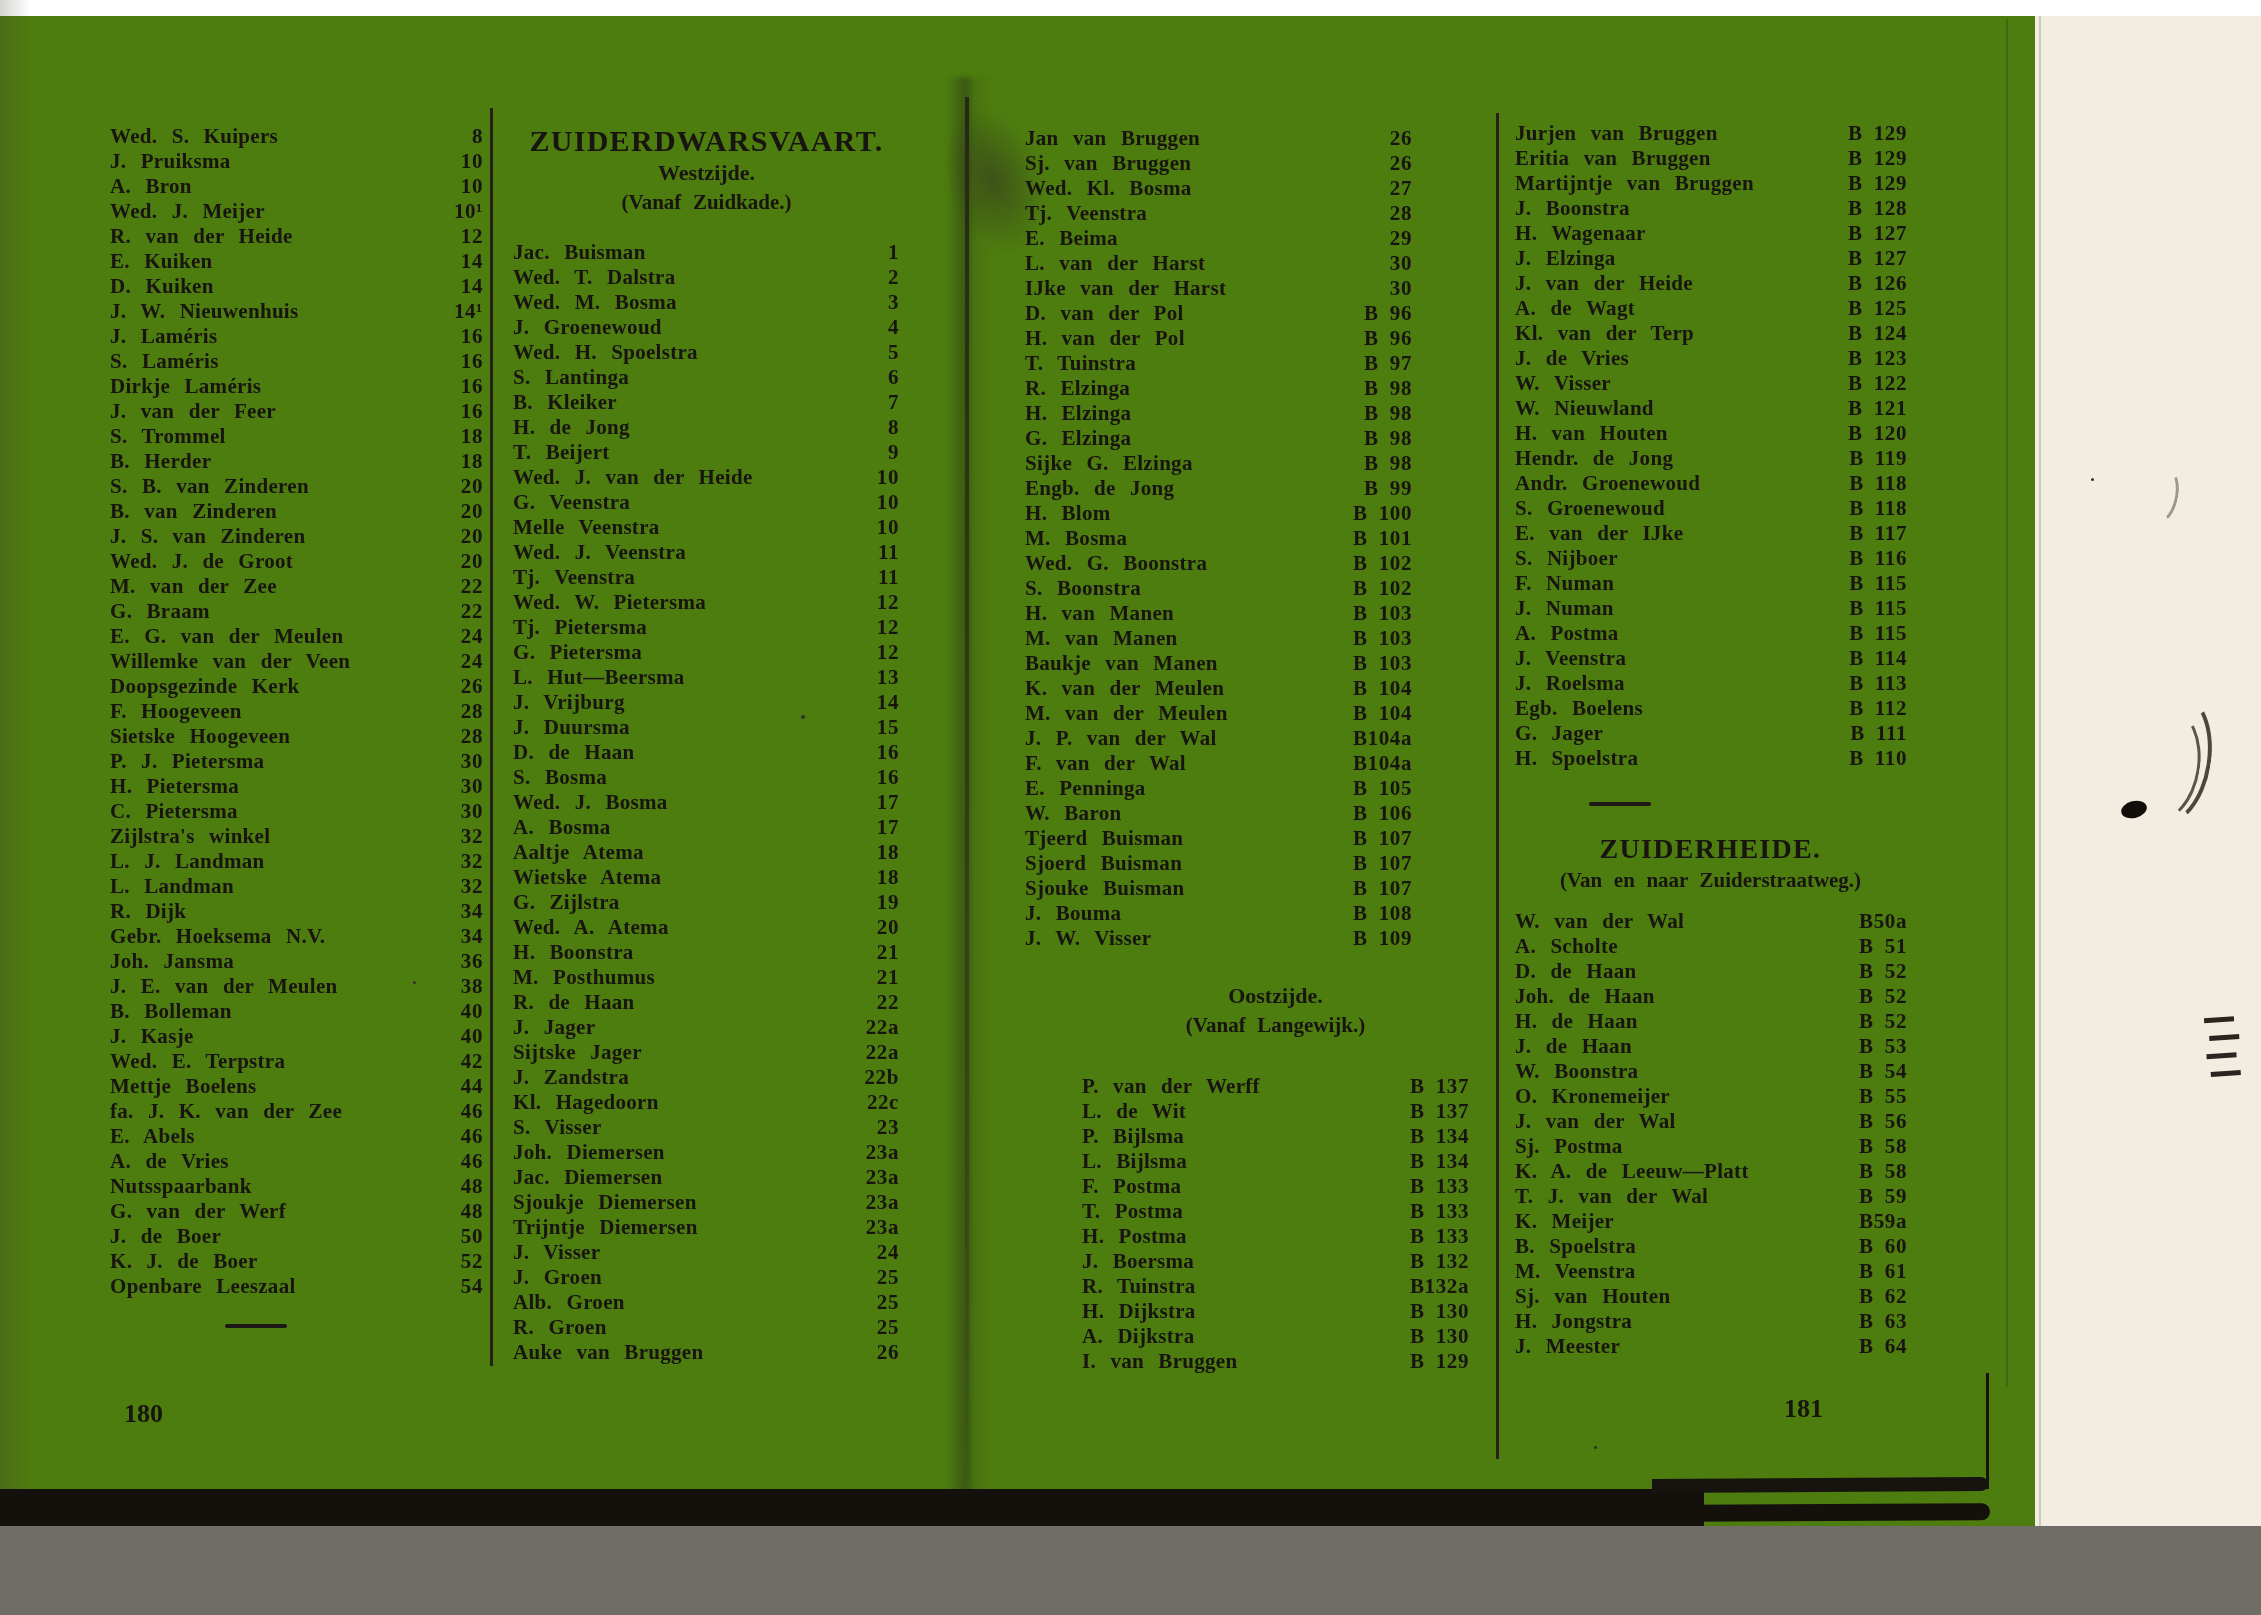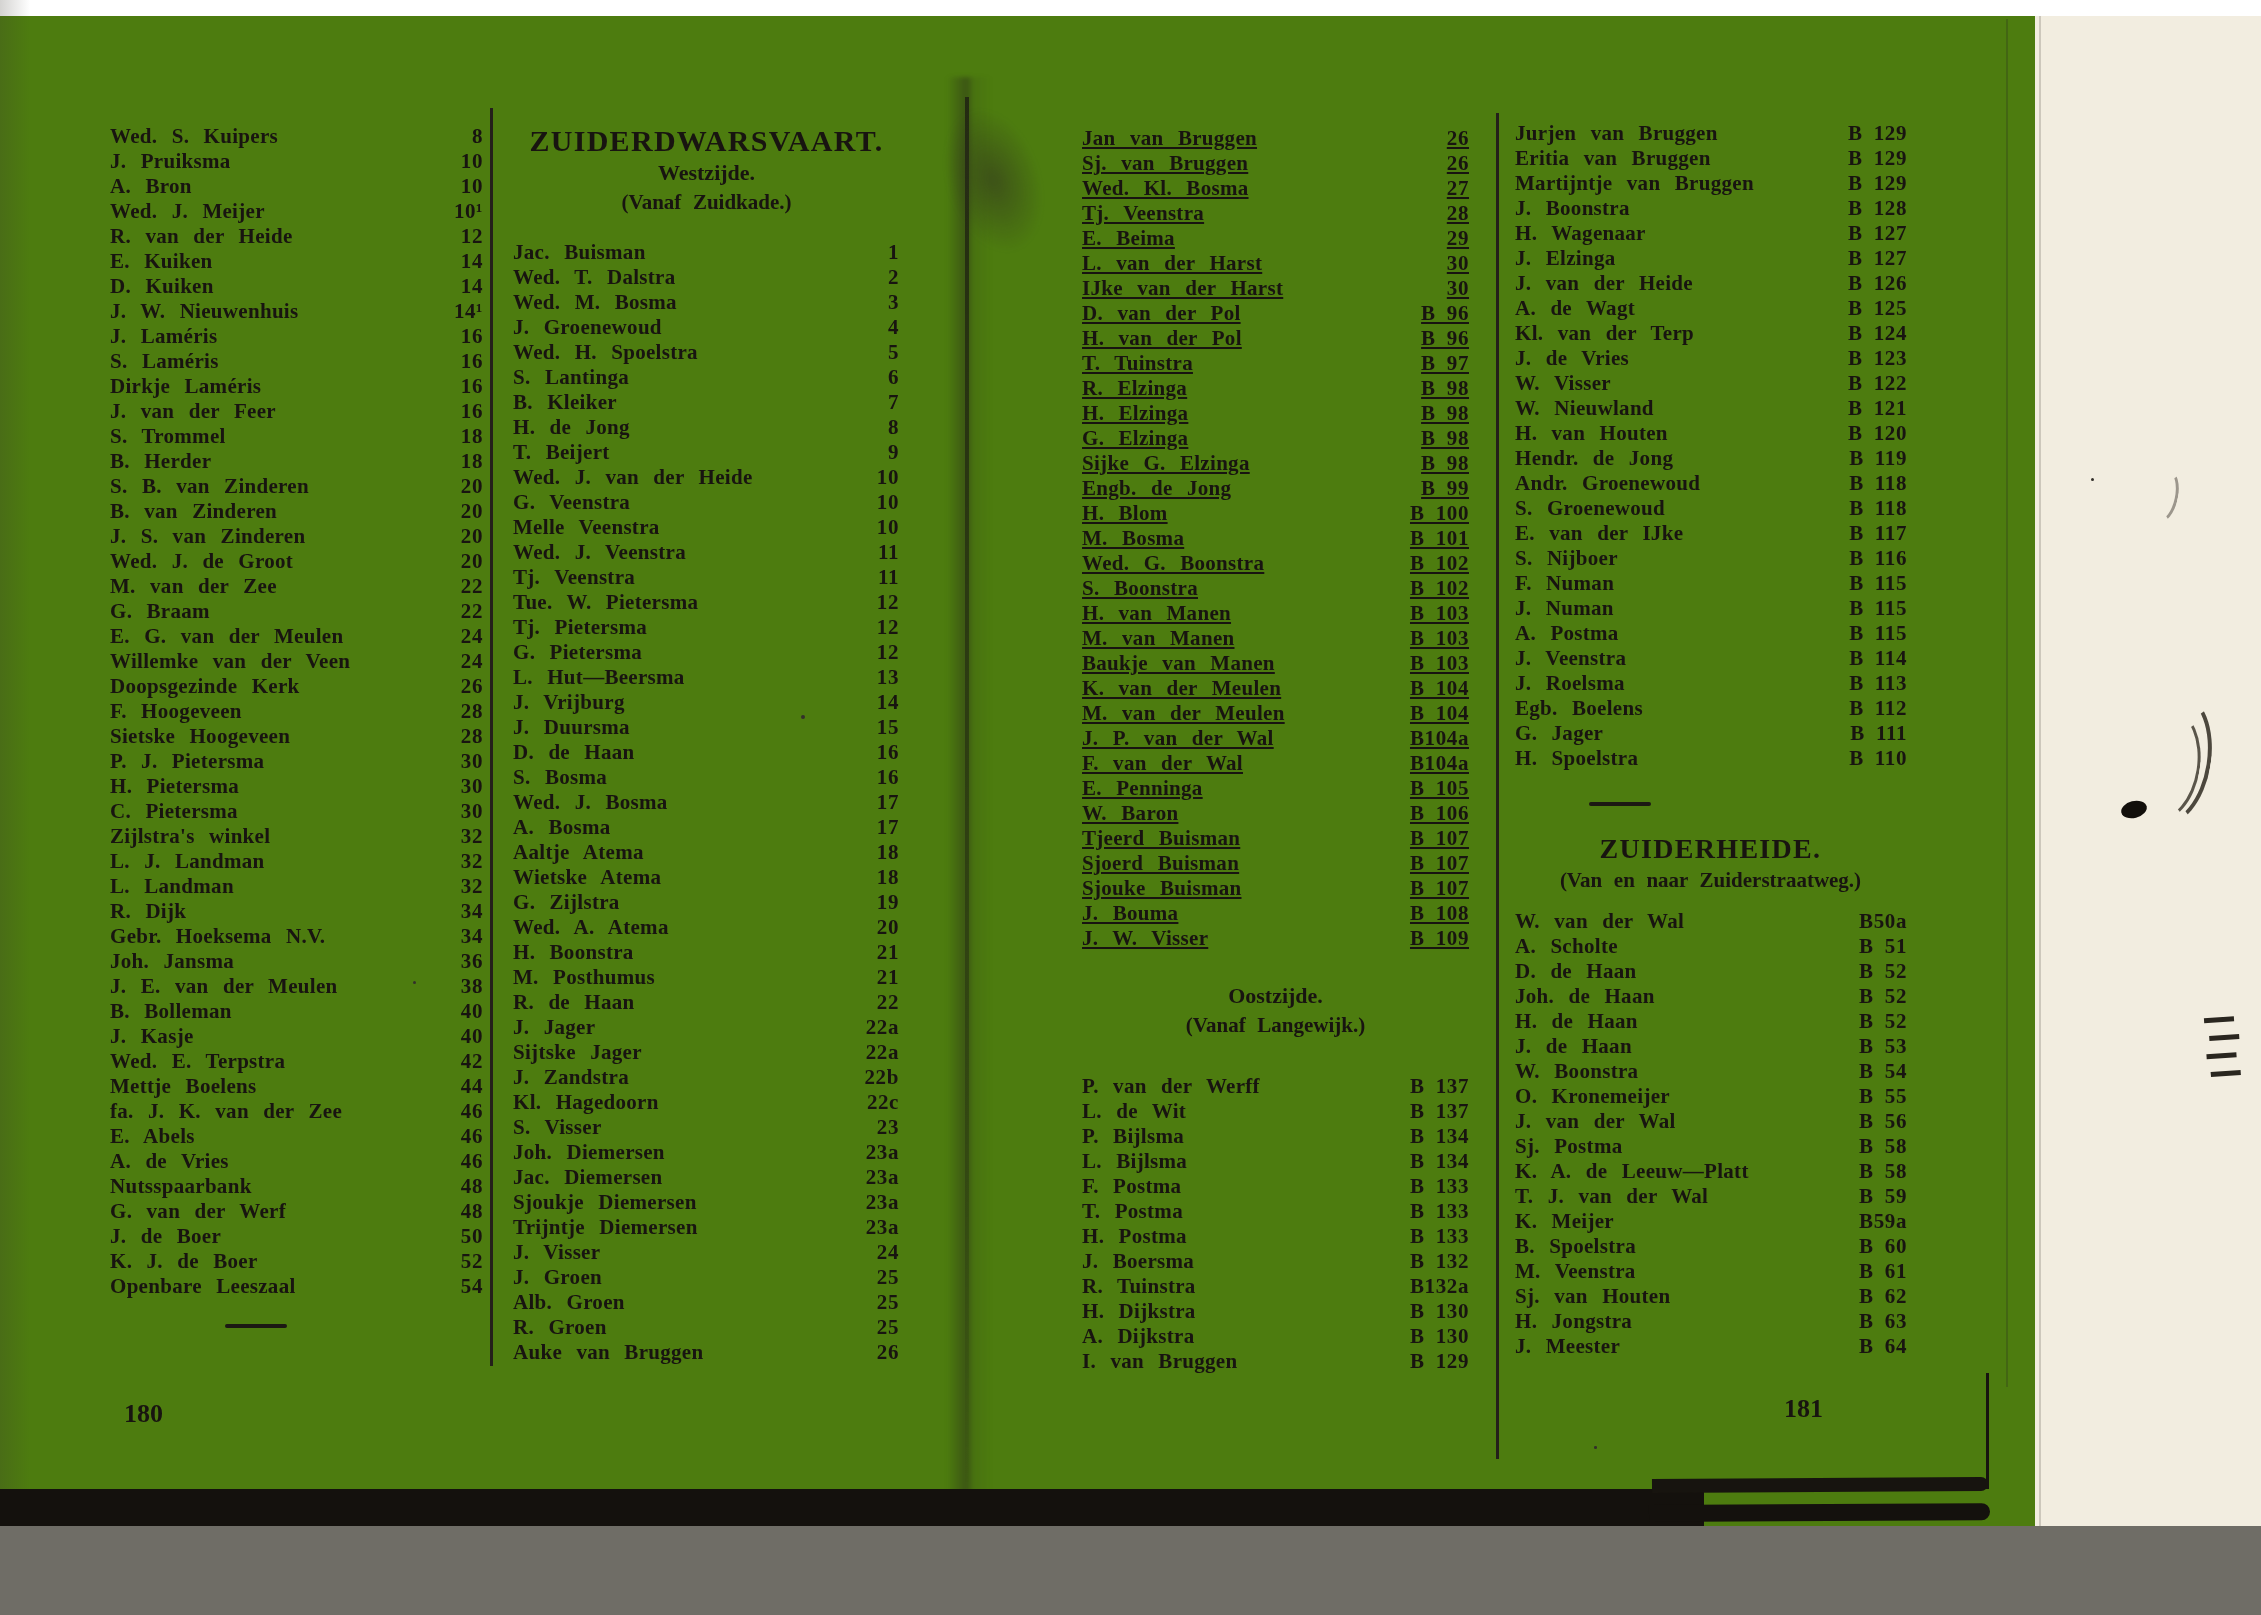--- a/index.html
+++ b/index.html
@@ -325,21 +325,21 @@
       </div>
       <div class="row">
         <span class="nm">Wed. J. Veenstra</span>
         <span class="no">11</span>
       </div>
       <div class="row">
         <span class="nm">Tj. Veenstra</span>
         <span class="no">11</span>
       </div>
       <div class="row">
-        <span class="nm">Tue. W. Pietersma</span>
+        <span class="nm">Wed. W. Pietersma</span>
         <span class="no">12</span>
       </div>
       <div class="row">
         <span class="nm">Tj. Pietersma</span>
         <span class="no">12</span>
       </div>
       <div class="row">
         <span class="nm">G. Pietersma</span>
         <span class="no">12</span>
       </div>
@@ -452,21 +452,21 @@
         <span class="no">25</span>
       </div>
       <div class="row">
         <span class="nm">Auke van Bruggen</span>
         <span class="no">26</span>
       </div>
     </div>
 
   <div class="pagenum" style="left:124px;top:1399px;">180</div>
 
-  <div class="dir-list" style="left:1082px;top:126px;width:387px;text-decoration:underline;">
+  <div class="dir-list" style="left:1025px;top:126px;width:387px;">
 
   <div class="row">
         <span class="nm">Jan van Bruggen</span>
         <span class="no">26</span>
       </div>
       <div class="row">
         <span class="nm">Sj. van Bruggen</span>
         <span class="no">26</span>
       </div>
       <div class="row">

